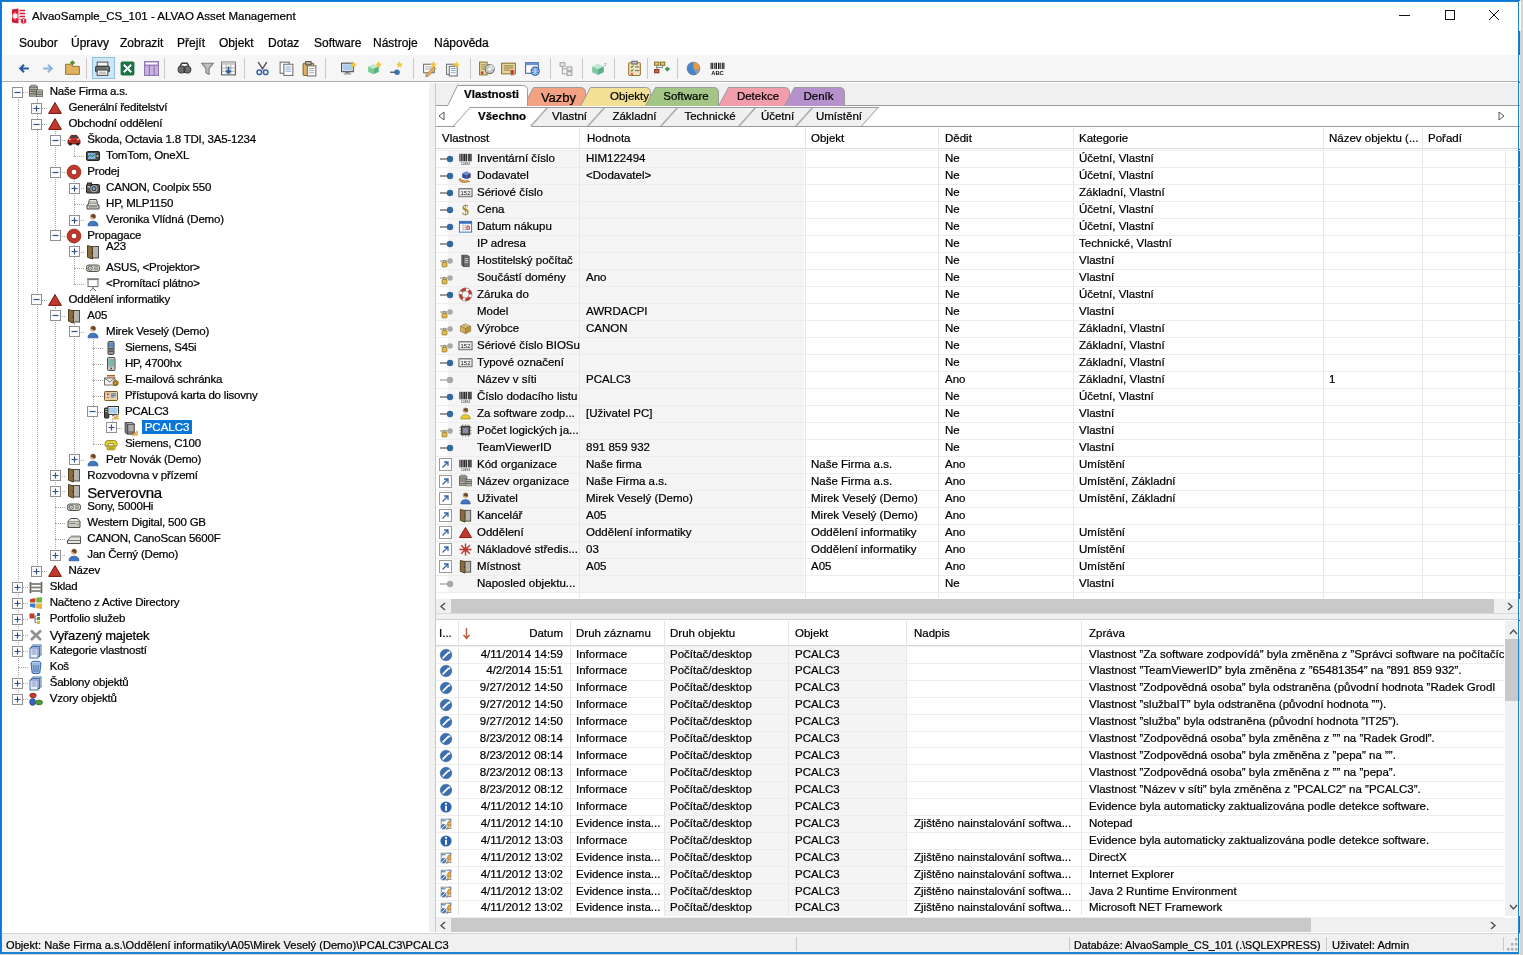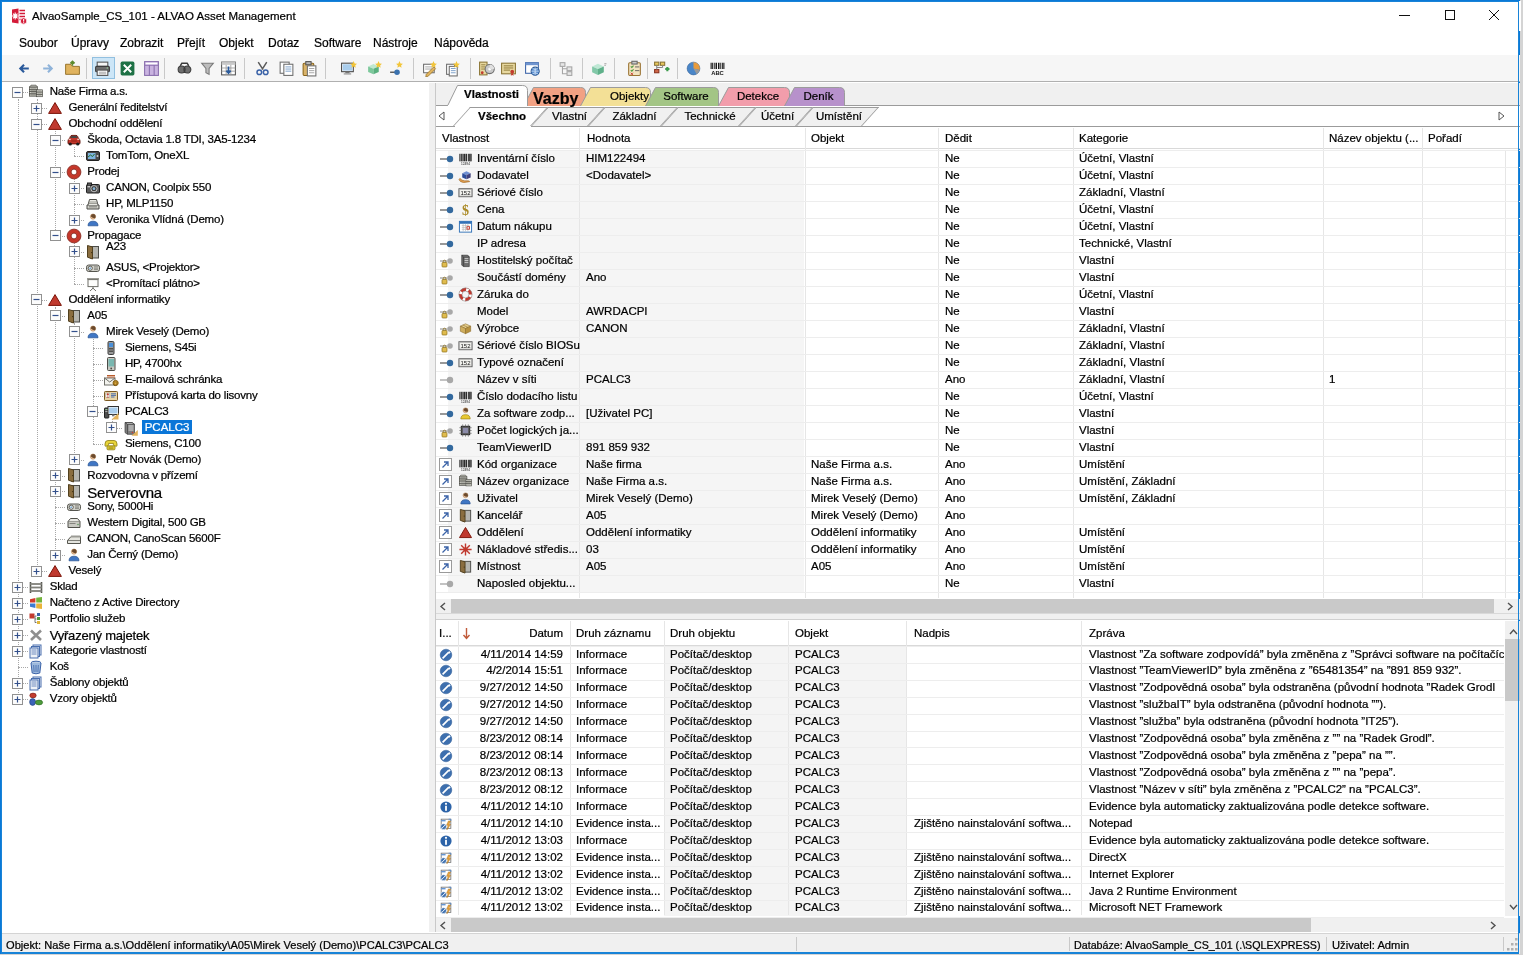--- a/index.html
+++ b/index.html
@@ -680,21 +680,21 @@
       </svg>
 <div class="t" style="left:85.3px;top:465.3px;font-size:11.5px;letter-spacing:-0.2px">Jan Černý (Demo)</div>
 <div class="ab" style="left:34.5px;top:488.3px;width:10px;height:1px;border-top:1px dotted #a8a8a8"></div>
 <svg class="ab" style="left:29.0px;top:482.8px" width="11" height="11" viewBox="0 0 11 11">
         <rect x="0.5" y="0.5" width="10" height="10" fill="#fcfcfc" stroke="#919191"></rect>
         <path d="M2.5 5.5 h6 M5.5 2.5 v6" stroke="#33508c" stroke-width="1.2"></path>
       </svg>
 <svg class="ab" style="left:45.0px;top:480.30000000000007px" width="16" height="16">
         <use href="#i-tri"></use>
       </svg>
-<div class="t" style="left:66.5px;top:481.3px;font-size:11.5px;letter-spacing:-0.2px">Veselý</div>
+<div class="t" style="left:66.5px;top:481.3px;font-size:11.5px;letter-spacing:-0.2px">Název</div>
 <div class="ab" style="left:15.7px;top:504.3px;width:10px;height:1px;border-top:1px dotted #a8a8a8"></div>
 <svg class="ab" style="left:10.2px;top:498.8px" width="11" height="11" viewBox="0 0 11 11">
         <rect x="0.5" y="0.5" width="10" height="10" fill="#fcfcfc" stroke="#919191"></rect>
         <path d="M2.5 5.5 h6 M5.5 2.5 v6" stroke="#33508c" stroke-width="1.2"></path>
       </svg>
 <svg class="ab" style="left:26.2px;top:496.27px" width="16" height="16">
         <use href="#i-rack"></use>
       </svg>
 <div class="t" style="left:47.7px;top:497.3px;font-size:11.5px;letter-spacing:-0.2px">Sklad</div>
 <div class="ab" style="left:15.7px;top:520.2px;width:10px;height:1px;border-top:1px dotted #a8a8a8"></div>
@@ -763,21 +763,21 @@
 <div class="ab" style="left:435px;top:618px;width:1084px;height:1px;background:#d0d0d0;z-index:20"></div>
 <div class="ab" style="left:435px;top:82px;width:1084px;height:23px;background:#f0f0f0"></div>
 <div class="ab" style="left:435px;top:104px;width:1084px;height:1px;background:#9b9b9b"></div>
 <svg class="ab" style="left:446px;top:84px;z-index:5" width="81" height="21" viewBox="0 0 81 21">
       <path d="M0.5 21 L10.5 0.5 L75.5 0.5 Q80.5 0.5 80.5 5.5 L80.5 21" fill="#ffffff" stroke="#9b9b9b" stroke-width="1"></path>
     </svg>
 <div class="t" style="left:456px;top:87px;width:69px;text-align:center;font-size:11.5px;font-weight:bold;z-index:6">Vlastnosti</div>
 <svg class="ab" style="left:522px;top:86px;z-index:3" width="63" height="19" viewBox="0 0 63 19">
       <path d="M0.5 19 L10.5 0.5 L57.5 0.5 Q62.5 0.5 62.5 5.5 L62.5 19" fill="#f2a183" stroke="#9b9b9b" stroke-width="1"></path>
     </svg>
-<div class="t" style="left:532px;top:89px;width:51px;font-size:16px;font-weight:bold;z-index:6">Vazby</div>
+<div class="t" style="left:532px;top:89px;width:51px;text-align:center;font-size:13px;font-weight:normal;z-index:6">Vazby</div>
 <svg class="ab" style="left:579px;top:86px;z-index:3" width="71" height="19" viewBox="0 0 71 19">
       <path d="M0.5 19 L10.5 0.5 L65.5 0.5 Q70.5 0.5 70.5 5.5 L70.5 19" fill="#f3e096" stroke="#9b9b9b" stroke-width="1"></path>
     </svg>
 <div class="t" style="left:589px;top:89px;width:59px;text-align:right;font-size:11.5px;font-weight:normal;z-index:6">Objekty</div>
 <svg class="ab" style="left:644px;top:86px;z-index:3" width="74" height="19" viewBox="0 0 74 19">
       <path d="M0.5 19 L10.5 0.5 L68.5 0.5 Q73.5 0.5 73.5 5.5 L73.5 19" fill="#a3c585" stroke="#9b9b9b" stroke-width="1"></path>
     </svg>
 <div class="t" style="left:654px;top:89px;width:62px;text-align:center;font-size:11.5px;font-weight:normal;z-index:6">Software</div>
 <svg class="ab" style="left:717px;top:86px;z-index:3" width="72" height="19" viewBox="0 0 72 19">
       <path d="M0.5 19 L10.5 0.5 L66.5 0.5 Q71.5 0.5 71.5 5.5 L71.5 19" fill="#f29dab" stroke="#9b9b9b" stroke-width="1"></path>

